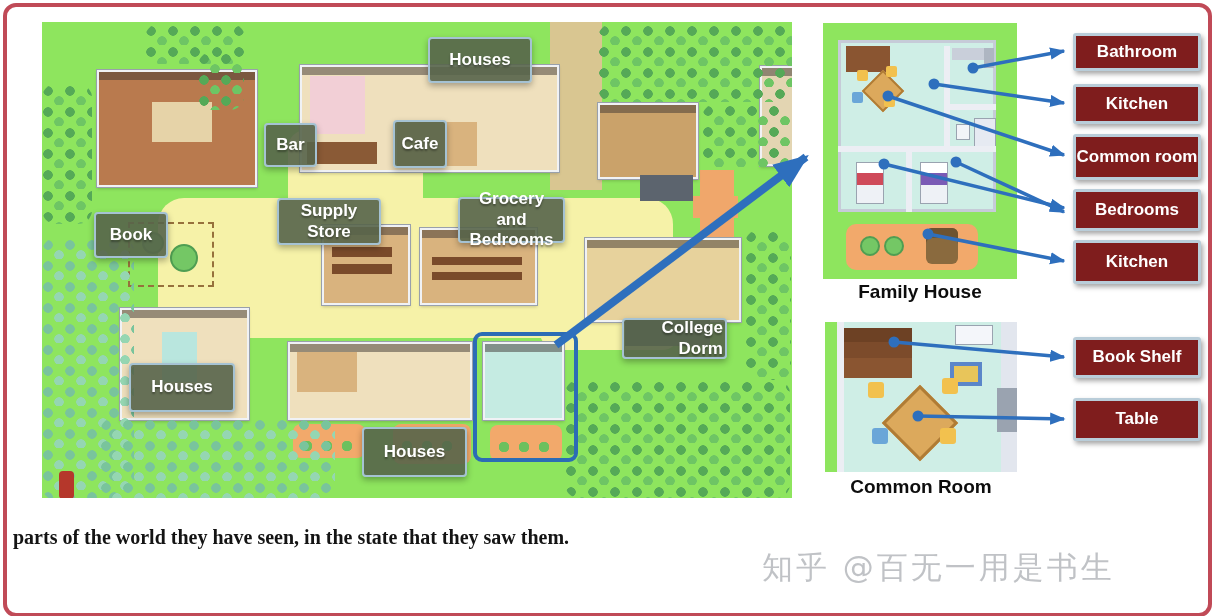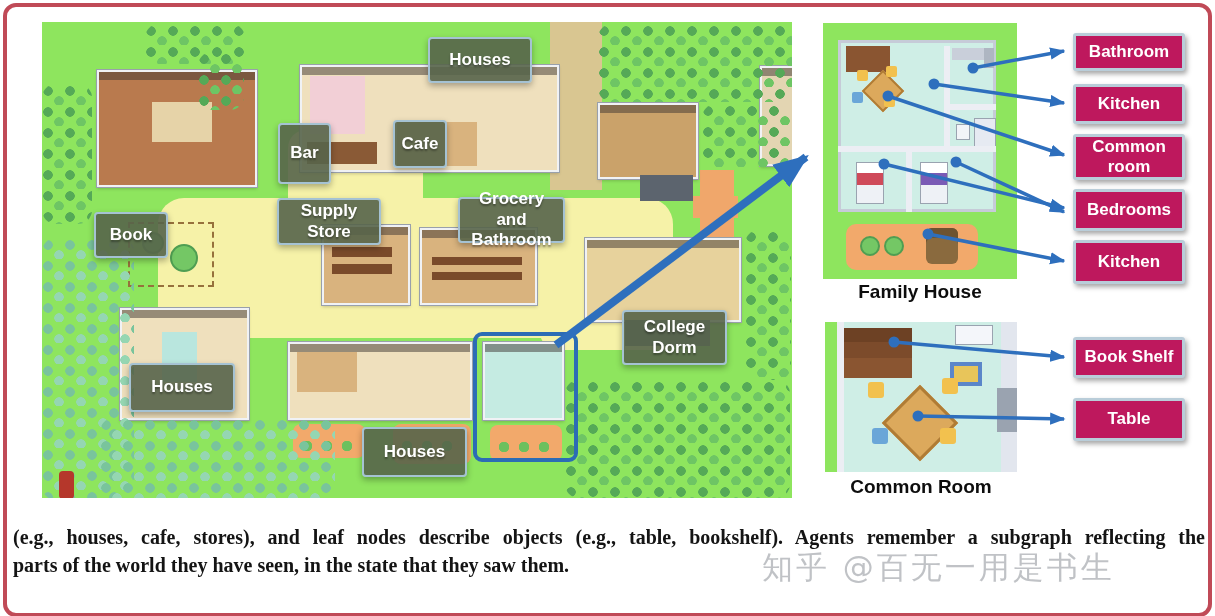--- a/index.html
+++ b/index.html
@@ -29,21 +29,21 @@
   .park{position:absolute;z-index:9;border:2px dashed #96713c;}
   .tree-round{position:absolute;border-radius:50%;background:#74c765;border:2px solid #4f9e52;z-index:13;}
   .hl{position:absolute;z-index:25;border:4px solid #2c6cb5;border-radius:9px;}
   .ml{position:absolute;z-index:30;background:rgba(86,100,74,.9);border:2px solid #a5c2d3;border-radius:4px;
     color:#fff;font-weight:bold;font-size:17px;line-height:1.22;display:flex;align-items:center;justify-content:center;
     text-align:center;box-shadow:0 3px 6px rgba(0,0,0,.3);text-shadow:0 2px 2px rgba(0,0,0,.35);padding:2px;box-sizing:border-box;}
   
   .fp{position:absolute;left:823px;top:23px;width:194px;height:256px;background:#8ee55e;z-index:10;}
   .cp{position:absolute;left:825px;top:322px;width:192px;height:150px;background:#cfeee6;z-index:10;}
   .pcap{position:absolute;z-index:30;color:#0d0d0d;font-weight:800;font-size:19px;text-align:center;font-family:"Liberation Sans",sans-serif;}
-  .gl{position:absolute;left:1073px;width:112px;z-index:30;background:#be185d;border:3px solid #b9cdd9;border-radius:3px;
+  .gl{position:absolute;left:1073px;width:128px;z-index:30;background:#7f1d1d;border:3px solid #b9cdd9;border-radius:3px;
     color:#fff;font-weight:bold;font-size:17px;line-height:1.2;display:flex;align-items:center;justify-content:center;
     text-align:center;box-shadow:2px 3px 5px rgba(0,0,0,.35);box-sizing:border-box;}
   .diamond{position:absolute;transform:rotate(45deg);}
   svg.ov{position:absolute;left:0;top:0;z-index:50;pointer-events:none;}
   
   .cap{position:absolute;left:13px;top:524px;width:1192px;z-index:40;font-family:"Liberation Serif",serif;
     font-weight:700;font-size:20px;line-height:27.5px;color:#141414;}
   .cap .l{text-align:justify;text-align-last:justify;}
   .cap .l.last{text-align-last:left;}
   .wm{position:absolute;left:762px;top:547px;z-index:60;font-size:31px;letter-spacing:3px;color:#8d9298;opacity:.55;
@@ -105,26 +105,26 @@
   <div class="trees" style="left:703px;top:208px;width:46px;height:150px;"></div>
   <div class="trees-teal" style="left:0;top:216px;width:92px;height:262px;"></div>
   <div class="trees-teal" style="left:58px;top:396px;width:235px;height:80px;"></div>
   <div class="trees" style="left:523px;top:358px;width:225px;height:118px;"></div>
 
   <div class="abs" style="left:17px;top:449px;width:15px;height:28px;background:#b5372b;border-radius:4px;z-index:13;"></div>
 
   <div class="hl" style="left:431px;top:310px;width:97px;height:122px;"></div>
 
   <div class="ml" style="left:386px;top:15px;width:104px;height:46px;">Houses</div>
-  <div class="ml" style="left:236px;top:101px;width:53px;height:61px;">Bar</div>
+  <div class="ml" style="left:222px;top:101px;width:53px;height:44px;">Bar</div>
   <div class="ml" style="left:351px;top:98px;width:54px;height:48px;">Cafe</div>
   <div class="ml" style="left:52px;top:190px;width:74px;height:46px;">Book</div>
   <div class="ml" style="left:235px;top:176px;width:104px;height:47px;">Supply Store</div>
-  <div class="ml" style="left:416px;top:175px;width:107px;height:46px;">Grocery and Bathroom</div>
-  <div class="ml" style="left:580px;top:288px;width:105px;height:55px;">College Dorm</div>
+  <div class="ml" style="left:416px;top:175px;width:107px;height:46px;">Grocery and Bedrooms</div>
+  <div class="ml" style="left:580px;top:296px;width:105px;height:41px;text-align:right;">College Dorm</div>
   <div class="ml" style="left:87px;top:341px;width:106px;height:49px;">Houses</div>
   <div class="ml" style="left:320px;top:405px;width:105px;height:50px;">Houses</div>
 </div>
 
 <div class="fp">
   <div class="abs" style="left:15px;top:17px;width:158px;height:172px;background:#cfeee6;border:3px solid #c6cbd8;box-sizing:border-box;"></div>
   <div class="abs" style="left:23px;top:23px;width:44px;height:26px;background:#8a5531;"></div>
   <div class="abs" style="left:121px;top:23px;width:6px;height:104px;background:#eceef4;"></div>
   <div class="abs" style="left:121px;top:81px;width:52px;height:6px;background:#eceef4;"></div>
   <div class="abs" style="left:129px;top:25px;width:40px;height:12px;background:#c9cfda;"></div>
@@ -196,18 +196,17 @@
       <circle cx="884" cy="164" r="5.5"></circle>
       <circle cx="956" cy="162" r="5.5"></circle>
       <circle cx="928" cy="234" r="5.5"></circle>
       <circle cx="894" cy="342" r="5.5"></circle>
       <circle cx="918" cy="416" r="5.5"></circle>
     </g>
   </g>
 </svg>
 
 <div class="cap">
-  <div class="l">(e.g., houses, cafe, stores), and leaf nodes describe objects (e.g., table, bookshelf). Agents remember a subgraph reflecting the</div>
   <div class="l last">parts of the world they have seen, in the state that they saw them.</div>
 </div>
 <div class="wm">知乎 @百无一用是书生</div>
 
 <div class="frame"></div>
 
 </body></html>

